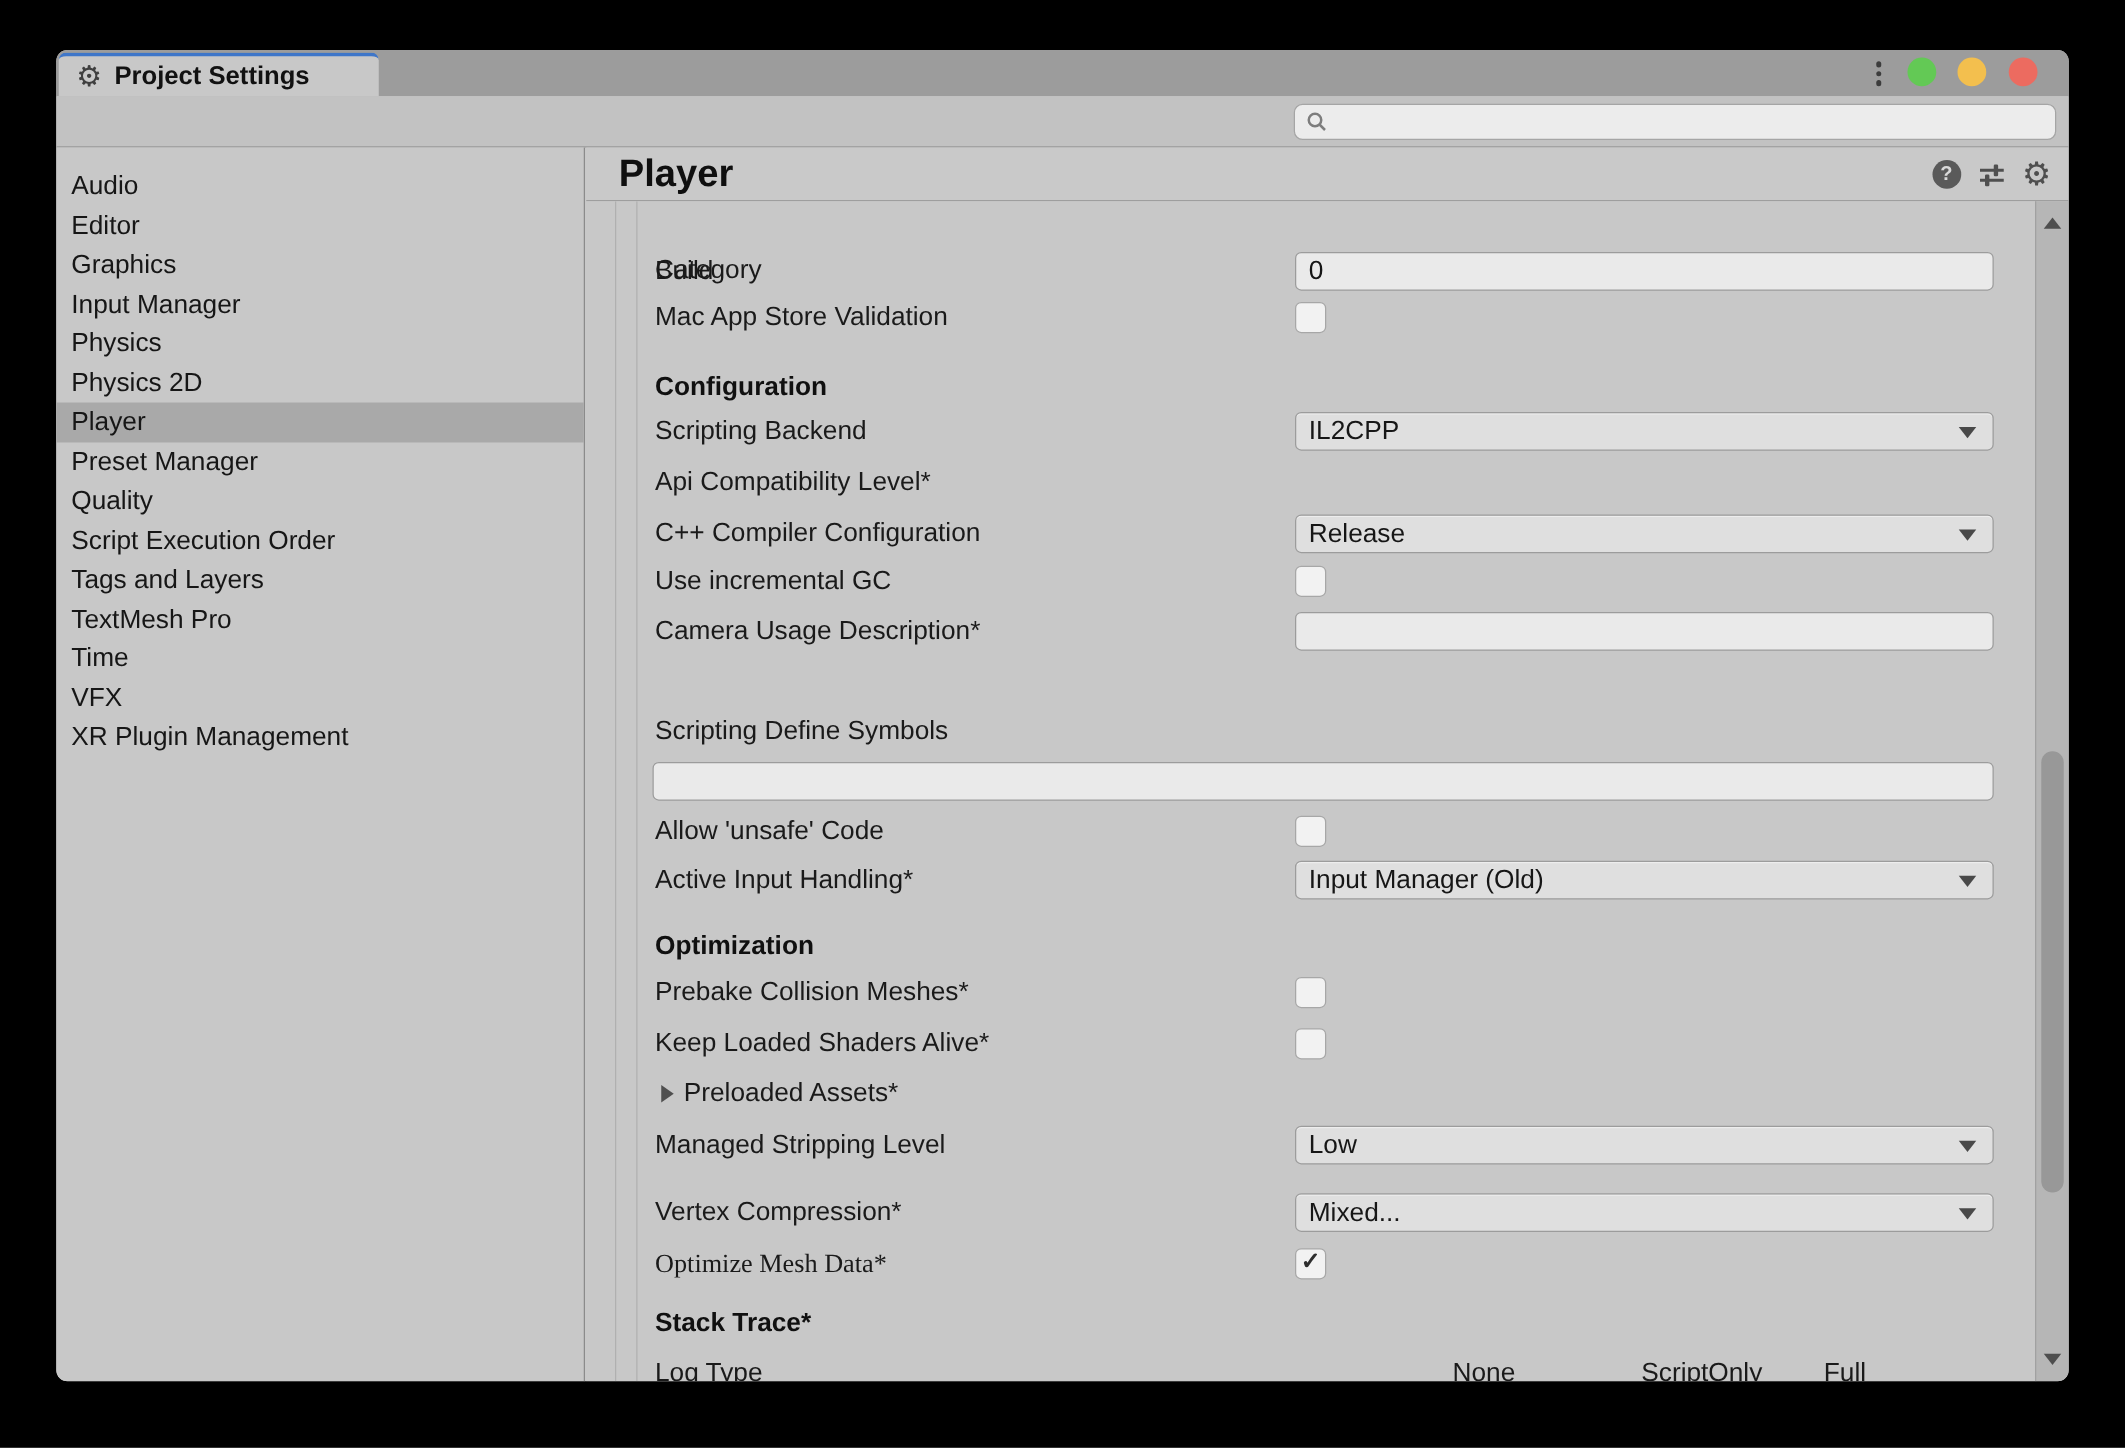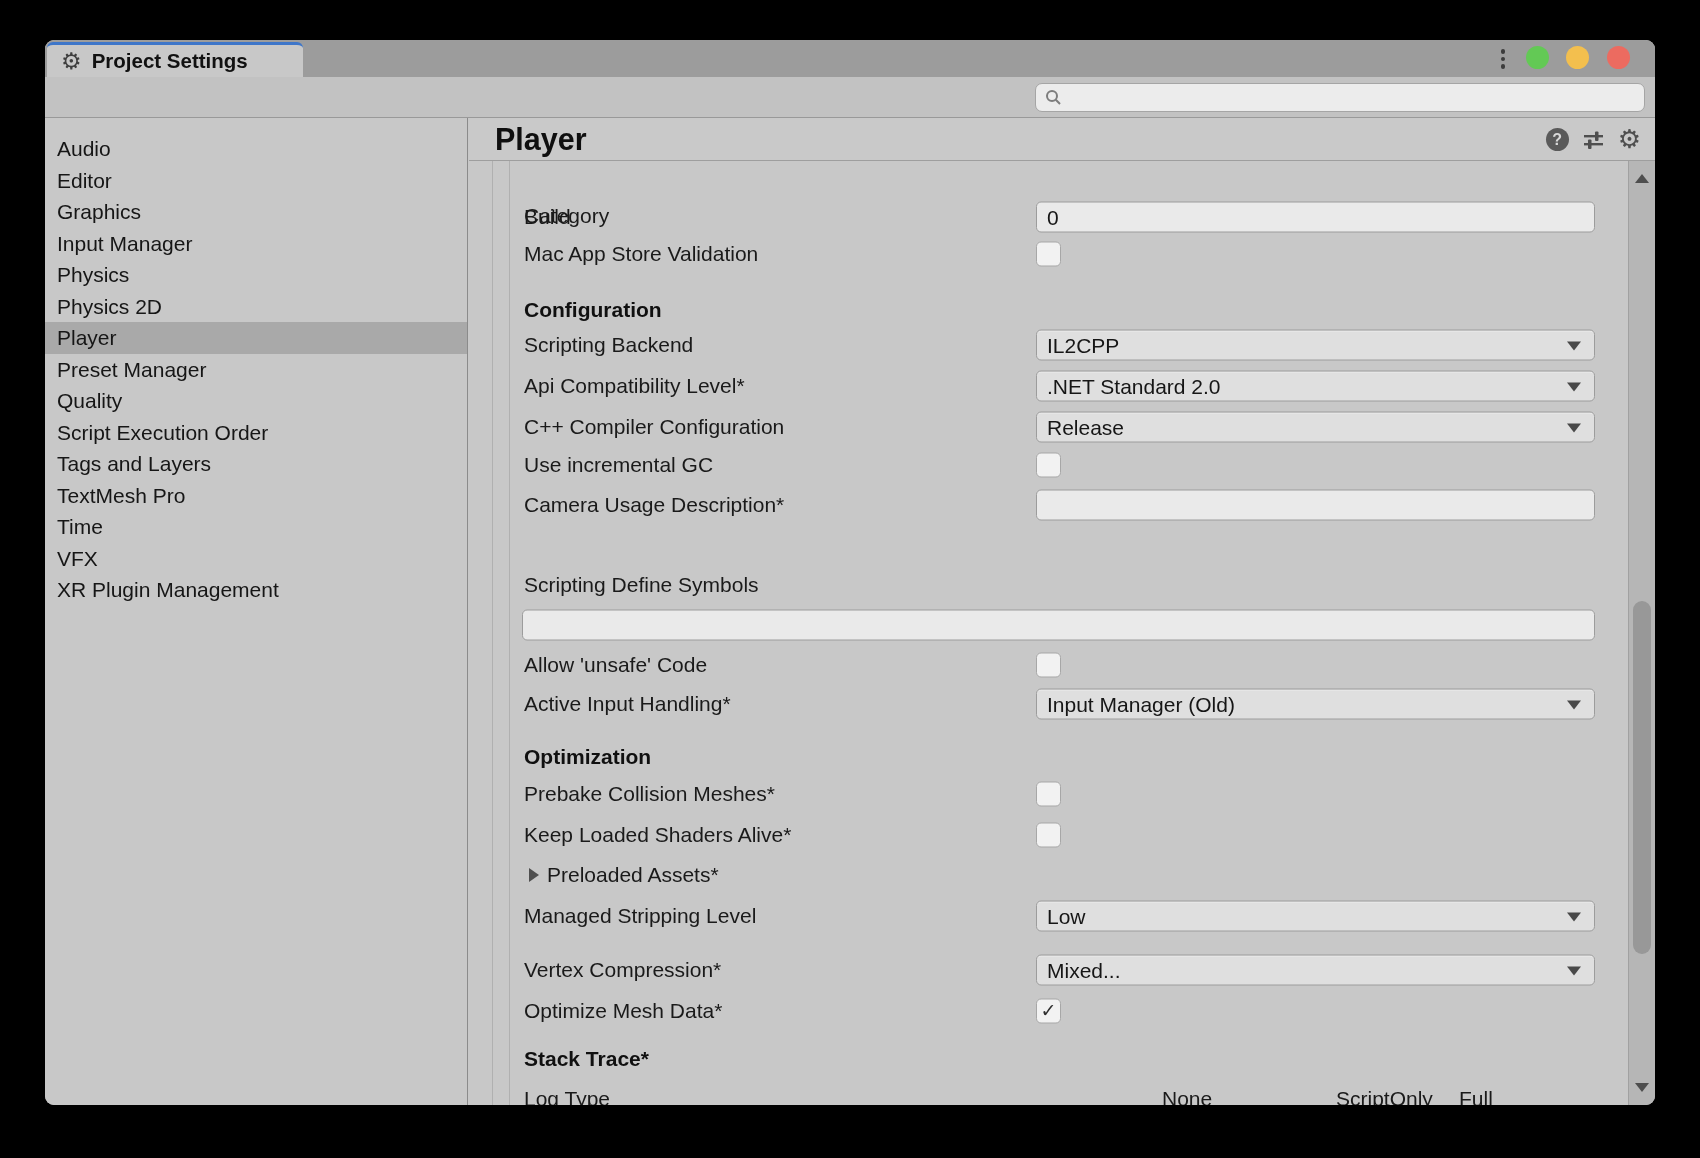--- a/index.html
+++ b/index.html
@@ -138,21 +138,20 @@
       </div>
       <div class="row" style="top: 133px;">
         <div class="rlabel bold">Configuration</div>
       </div>
       <div class="row" style="top: 168px;">
         <div class="rlabel">Scripting Backend</div>
         <div class="rdrop">IL2CPP<span class="darrow"></span></div>
       </div>
       <div class="row" style="top: 209px;">
         <div class="rlabel">Api Compatibility Level*</div>
-        <div class="rdrop">.NET Standard 2.0<span class="darrow"></span></div>
       </div>
       <div class="row" style="top: 250px;">
         <div class="rlabel">C++ Compiler Configuration</div>
         <div class="rdrop">Release<span class="darrow"></span></div>
       </div>
       <div class="row" style="top: 288px;">
         <div class="rlabel">Use incremental GC</div>
         <div class="rcheck"></div>
       </div>
       <div class="row" style="top: 328px; padding-left: 20px;">
@@ -189,33 +188,33 @@
         <span class="tri"></span>
       </div>
       <div class="row" style="top: 739px;">
         <div class="rlabel">Managed Stripping Level</div>
         <div class="rdrop">Low<span class="darrow"></span></div>
       </div>
       <div class="row" style="top: 793px;">
         <div class="rlabel">Vertex Compression*</div>
         <div class="rdrop">Mixed...<span class="darrow"></span></div>
       </div>
-      <div class="row" style="top: 834px;">
+      <div class="row" style="top: 834px; font-family: Liberation Serif, serif;">
         <div class="rlabel">Optimize Mesh Data*</div>
         <div class="rcheck">
           <span class="mark">✓</span>
         </div>
       </div>
       <div class="row" style="top: 882px;">
         <div class="rlabel bold">Stack Trace*</div>
       </div>
       <div class="row" style="top: 922px;">
         <div class="rlabel">Log Type</div>
         <span class="tcol" style="left: 693px;">None</span>
-        <span class="tcol" style="left: 844px; margin-left: 23px;">ScriptOnly</span>
+        <span class="tcol" style="left: 844px;">ScriptOnly</span>
         <span class="tcol" style="left: 990px; text-align: center;">Full</span>
       </div>
     </div>
 
   <div class="scrollbar">
     <div class="sb-up"></div>
     <div class="sb-thumb"></div>
     <div class="sb-down"></div>
   </div>
 

